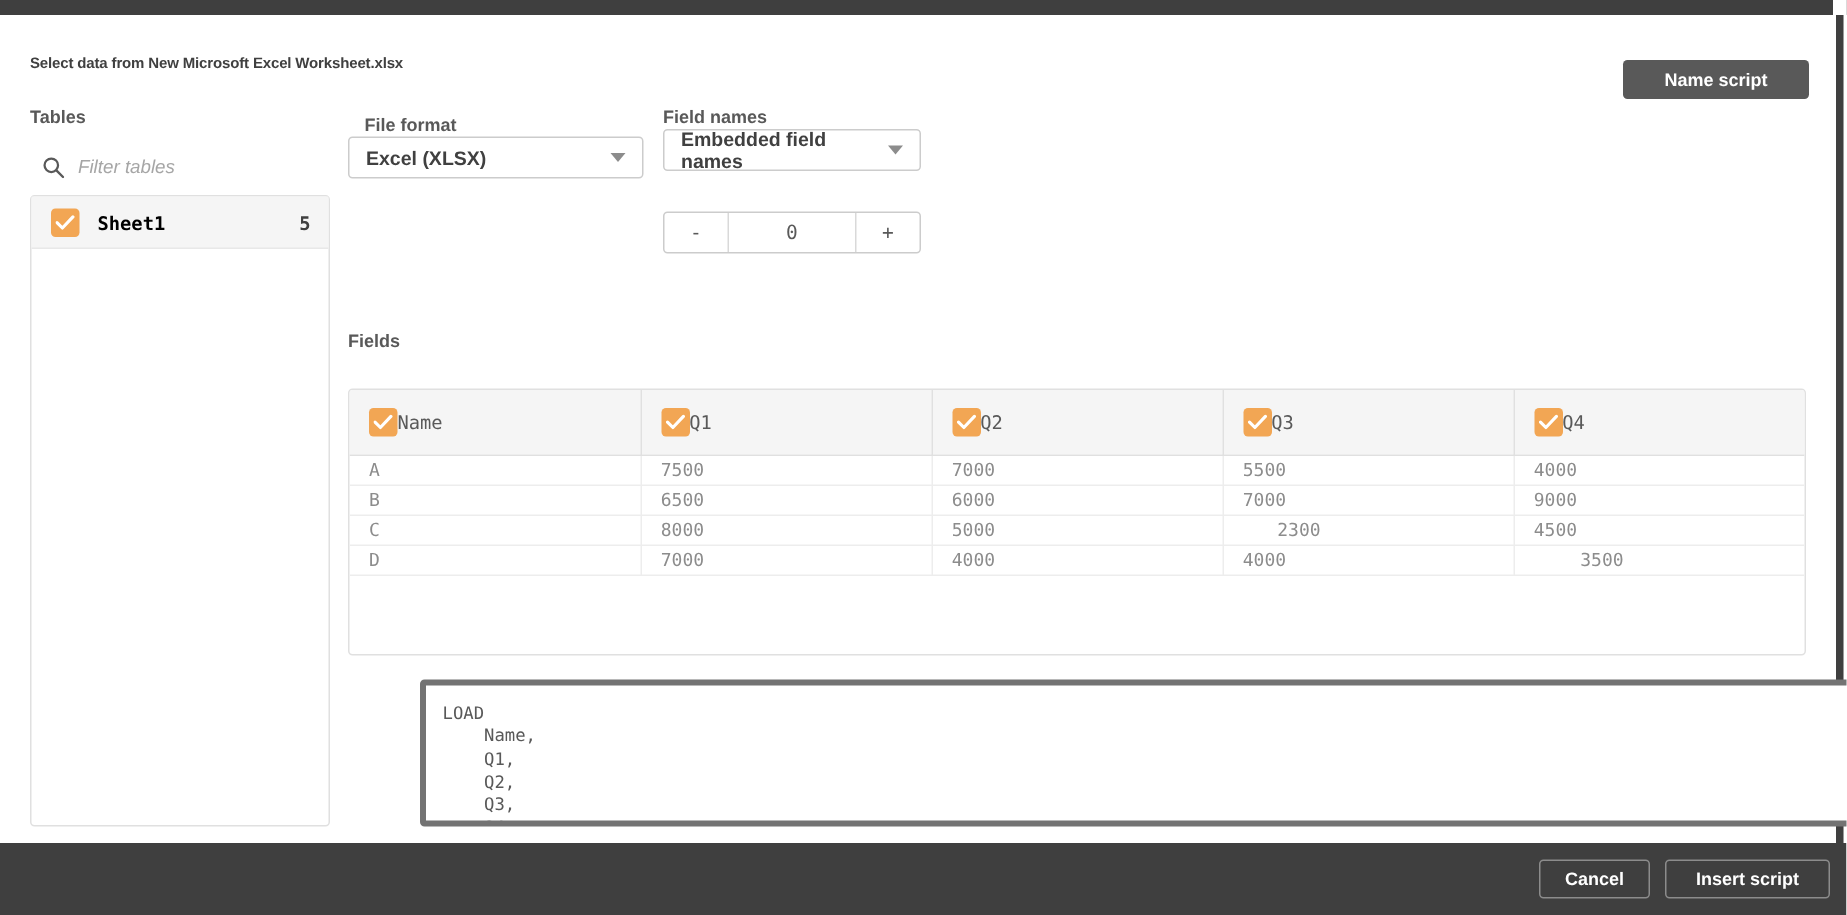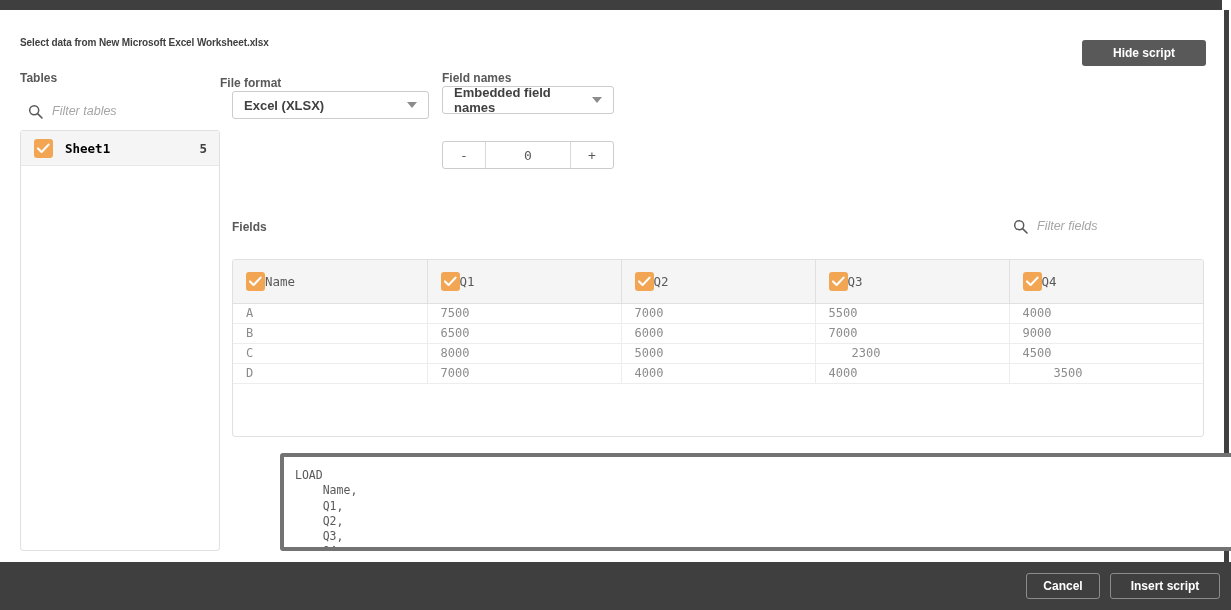--- a/index.html
+++ b/index.html
@@ -201,21 +201,21 @@
 
 <div class="right-edge">
   <div class="track"></div>
   <div class="thumb"></div>
 </div>
 
 <div class="dialog">
 
   <div class="dlg-title">Select data from New Microsoft Excel Worksheet.xlsx</div>
 
-  <button class="hide-script-btn">Hide script</button>
+  <button class="hide-script-btn">Name script</button>
 
   <div class="fld-label tables-label">Tables</div>
 
   <div class="filter-tables">
     <span class="search-ico">
       <svg width="15" height="15" viewBox="0 0 15 15">
         <circle cx="6.2" cy="6.2" r="4.5" fill="none" stroke="#595959" stroke-width="1.5"></circle>
         <line x1="9.6" y1="9.6" x2="14" y2="14" stroke="#595959" stroke-width="1.6" stroke-linecap="round"></line>
       </svg>
     </span>
@@ -227,50 +227,41 @@
       <span class="cb">
         <svg width="13" height="11" viewBox="0 0 13 11">
           <polyline points="1,5.4 4.6,9 11.6,1.6" fill="none" stroke="#ffffff" stroke-width="2.1" stroke-linecap="round" stroke-linejoin="round"></polyline>
         </svg>
       </span>
       <span class="tname">Sheet1</span>
       <span class="tcount">5</span>
     </div>
   </div>
 
-  <div class="fld-label" style="left:220px;top:66px;">File format</div>
+  <div class="fld-label" style="left:243px;top:66px;">File format</div>
   <div class="sel" style="left:232px;top:81px;width:197px;height:28px;">
     <span class="val">Excel (XLSX)</span>
     <span class="caret"></span>
   </div>
 
   <div class="fld-label" style="left:442px;top:61px;">Field names</div>
   <div class="sel" style="left:442px;top:76px;width:172px;height:28px;">
     <span class="val">Embedded field names</span>
     <span class="caret"></span>
   </div>
 
   <div class="fld-label" style="left:442px;top:116px;margin-top:28px;">Header size</div>
   <div class="stepper">
     <span class="btn minus">-</span>
     <span class="num">0</span>
     <span class="btn plus">+</span>
   </div>
 
   <div class="fld-label fields-label">Fields</div>
 
-  <div class="filter-fields">
-    <span class="search-ico">
-      <svg width="15" height="15" viewBox="0 0 15 15">
-        <circle cx="6.2" cy="6.2" r="4.5" fill="none" stroke="#595959" stroke-width="1.5"></circle>
-        <line x1="9.6" y1="9.6" x2="14" y2="14" stroke="#595959" stroke-width="1.6" stroke-linecap="round"></line>
-      </svg>
-    </span>
-    <span class="filter-ph">Filter fields</span>
-  </div>
 
   <div class="fields-box">
     <table class="fields">
       <thead>
         <tr id="fhead">
             <th style="width: 194px;">
               <div class="thwrap">
                 <span class="cb">
                   <svg width="13" height="11" viewBox="0 0 13 11">
                     <polyline points="1,5.4 4.6,9 11.6,1.6" fill="none" stroke="#ffffff" stroke-width="2.1" stroke-linecap="round" stroke-linejoin="round"></polyline>

